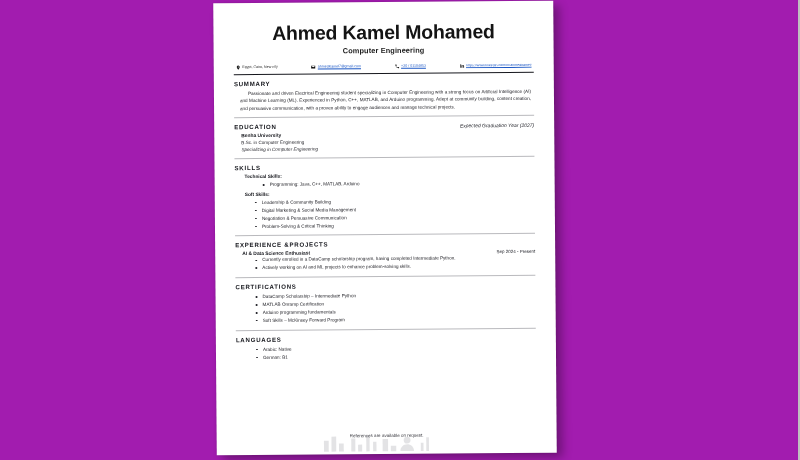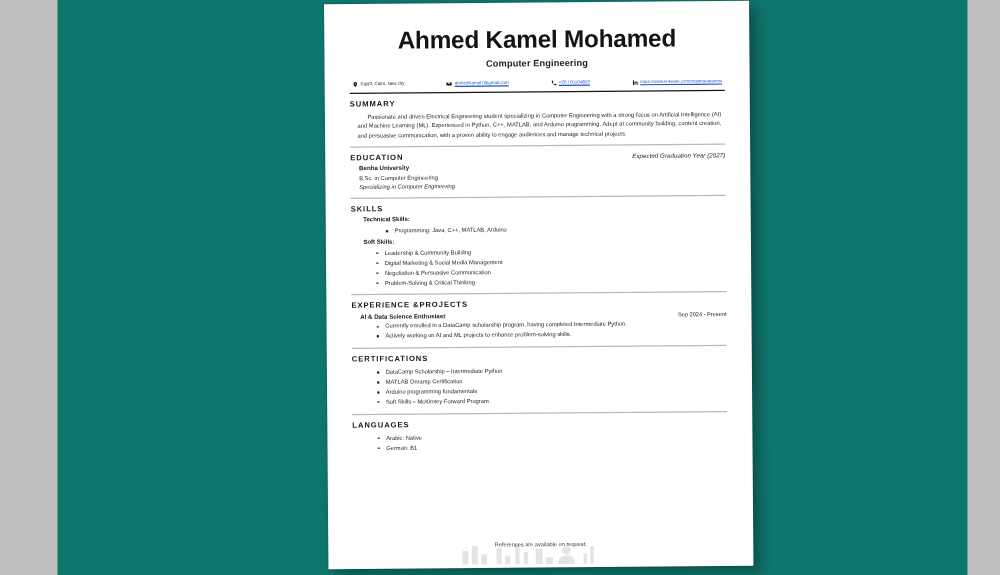--- a/index.html
+++ b/index.html
@@ -7,24 +7,23 @@
     padding: 0;
     width: 800px;
     height: 460px;
     overflow: hidden;
     background: #bfbfbf;
     font-family: "Liberation Sans", sans-serif;
   }
 
   #viewport {
     position: relative;
-    width: 728px;
+    width: 798px;
     height: 460px;
-    background: #0f766e;
-    margin-left: 46px;
+    background: #a21caf;
   }
 
   
   #page-wrap {
     position: absolute;
     left: 215px;
     top: 2px;
     width: 340px;
     height: 452px;
     transform: rotate(-0.45deg);

